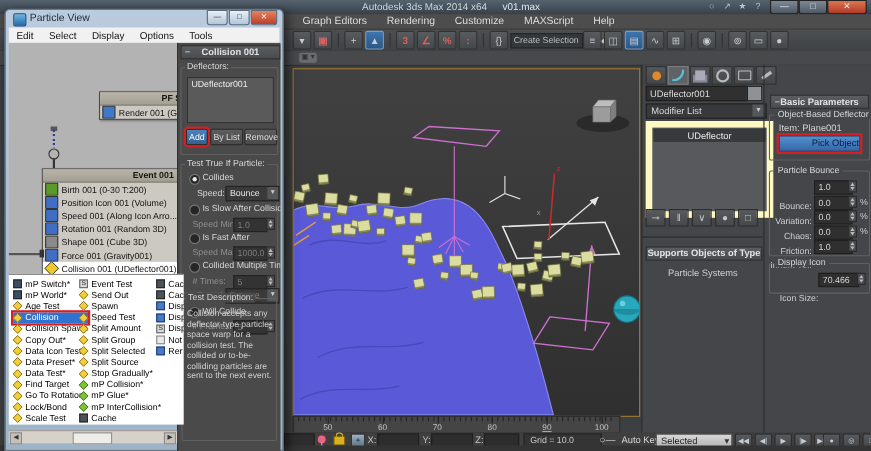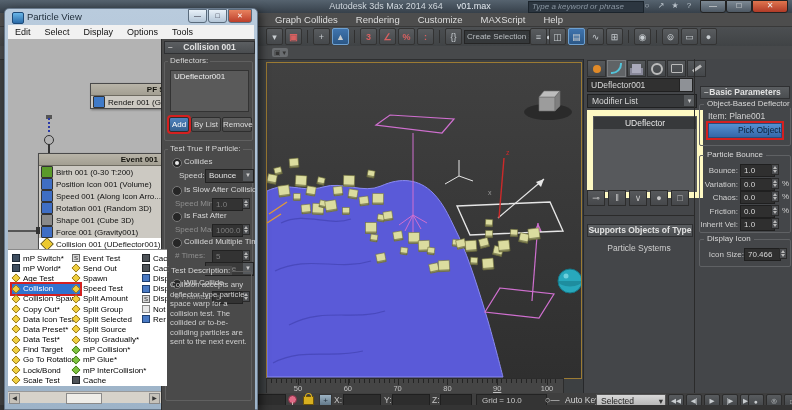--- a/index.html
+++ b/index.html
@@ -106,21 +106,21 @@
   #bpHdr{left:116px;top:27px;width:88px;}
   .grp{position:absolute;border:1px solid #5f6164;border-radius:2px;}
   .grp .legend{position:absolute;top:-6px;left:4px;background:#444649;padding:0 3px;
                font-size:8px;color:#d8d8d8;white-space:nowrap;}
   #grp1{left:115px;top:45px;width:90px;height:40px;}
   #itemLbl{left:8px;top:6px;color:#d2d2d2;font-size:8.5px;}
   #pickBtn{left:8px;top:18px;width:72px;height:13px;background:linear-gradient(#5490d2,#3567a8);
            color:#0b2038;font-size:8.5px;text-align:right;line-height:13px;border:1px solid #274d7e;}
   #grp2{left:115px;top:96px;width:90px;height:76px;}
   .bprow{position:absolute;left:0;width:90px;height:13px;}
-  .bprow .lb{position:absolute;right:52px;top:2px;color:#cfcfcf;font-size:8px;}
+  .bprow .lb{position:absolute;right:52px;top:19px;color:#cfcfcf;font-size:8px;}
   .bprow .vf{position:absolute;left:40px;top:0;width:30px;height:11px;background:#2f2f2f;
              border:1px solid #1f1f1f;color:#d8d8d8;font-size:8px;line-height:11px;padding-left:3px;}
   .bprow .pc{position:absolute;right:1px;top:1px;color:#cfcfcf;font-size:8px;}
   #grp3{left:115px;top:180px;width:90px;height:26px;}
   .spin{position:absolute;width:8px;height:11px;display:flex;flex-direction:column;justify-content:space-between;
         background:#4b4d50;border:1px solid #2a2a2a;box-sizing:border-box;padding:1px 0;}
   .spin i{display:block;width:0;height:0;border:2.5px solid transparent;margin:0 auto;}
   .spin i.up{border-bottom:3px solid #b9b9b9;border-top:none;}
   .spin i.dn{border-top:3px solid #b9b9b9;border-bottom:none;}
   .redbox{outline:2px solid #d42020;}
@@ -198,36 +198,33 @@
 </style>
 </head>
 <body>
 
 <div id="app">
 
   <div id="titlebar" class="abs">
     <div id="titleText" class="abs">
       <span>Autodesk 3ds Max 2014 x64</span><span class="file">v01.max</span>
     </div>
-    <div id="searchBox" class="abs">
-      <span>Type a keyword or phrase</span>
-    </div>
     <span class="tbi abs" style="left:640px;top:1px;">○</span>
     <span class="tbi abs" style="left:654px;top:1px;">↗</span>
     <span class="tbi abs" style="left:668px;top:1px;">★</span>
     <span class="tbi abs" style="left:682px;top:1px;">?</span>
     <div id="winBtns" class="abs">
       <div class="wbtn">—</div>
       <div class="wbtn">□</div>
       <div class="wbtn close">✕</div>
     </div>
   </div>
 
   <div id="menubar" class="abs">
-      <div class="mitem">Graph Collides</div>
+      <div class="mitem">Graph Editors</div>
       <div class="mitem">Rendering</div>
       <div class="mitem">Customize</div>
       <div class="mitem">MAXScript</div>
       <div class="mitem">Help</div>
     </div>
 
   <div id="toolbar1" class="abs">
     <div id="tbLeft" class="abs">
         <div class="ico">▾</div>
         <div class="ico red">▣</div>

